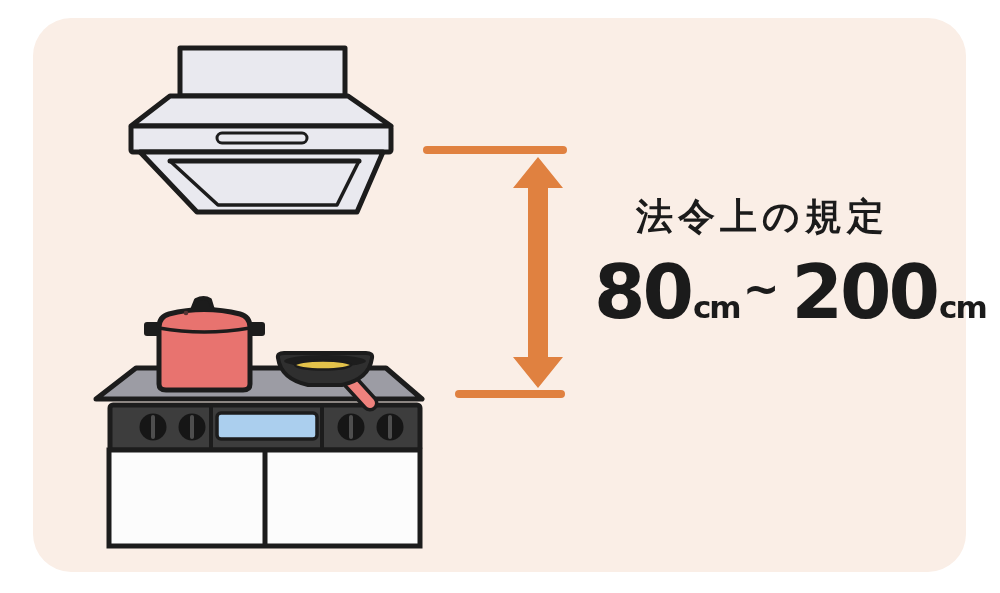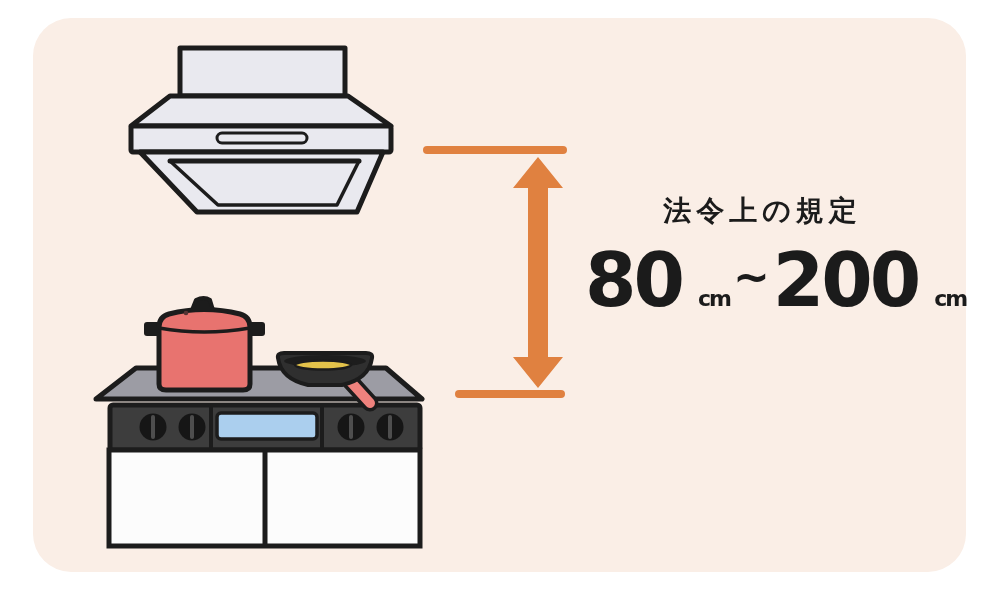--- a/index.html
+++ b/index.html
@@ -28,26 +28,26 @@
   .fill-pan-inner{fill:var(--pan-inner);}
   .fill-food{fill:var(--food);}
   .fill-ink{fill:var(--ink);}
   .stroke-arrow{stroke:var(--arrow);}
   .fill-arrow{fill:var(--arrow);}
   .stroke-handle{stroke:var(--handle);}
   .no-fill{fill:none;}
 
   .caption{position:absolute;left:585px;top:192px;width:350px;
     text-align:center;color:var(--text);}
-  .caption-title{font-size:28px;font-weight:bold;letter-spacing:5px;
+  .caption-title{font-size:37px;font-weight:bold;letter-spacing:5px;
     padding-left:5px;white-space:nowrap;}
   .caption-range{margin-top:10px;font-weight:bold;line-height:1.1;
     white-space:nowrap;letter-spacing:0;}
-  .caption-range .num{font-size:74px;letter-spacing:-3px;}
-  .caption-range .unit{font-size:22px;letter-spacing:-2px;margin-left:16px;}
+  .caption-range .num{font-size:74px;letter-spacing:-3px;margin-left:9px;}
+  .caption-range .unit{font-size:31px;letter-spacing:-2px;margin-left:2px;}
   .caption-range .tilde{font-size:44px;vertical-align:14px;margin:0 3px;}
 </style>
 </head>
 <body>
 
 <div class="stage">
   <div class="card"></div>
 
   <svg class="illustration" viewBox="0 0 1000 593">
 

